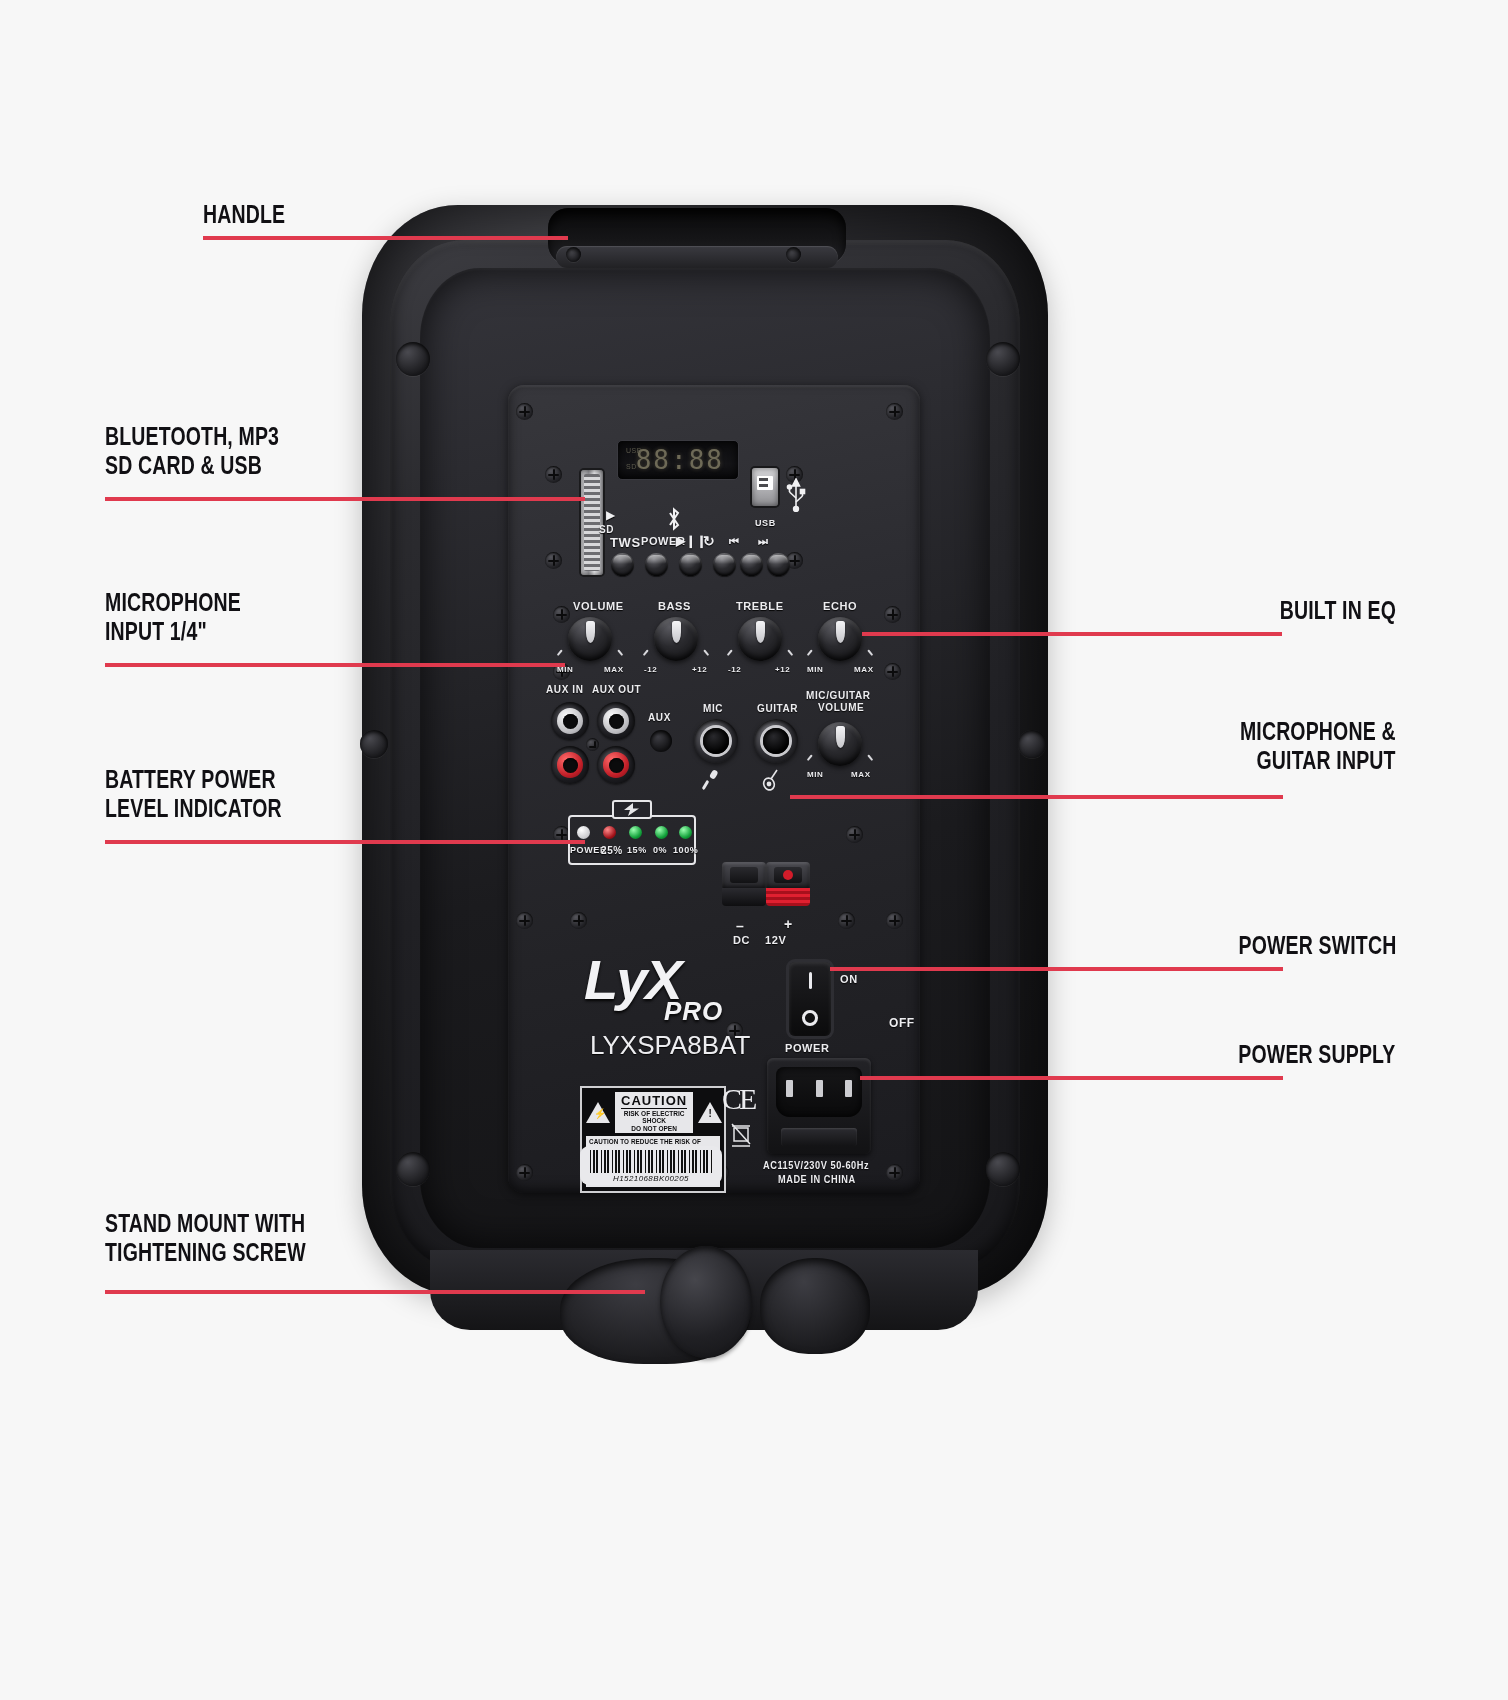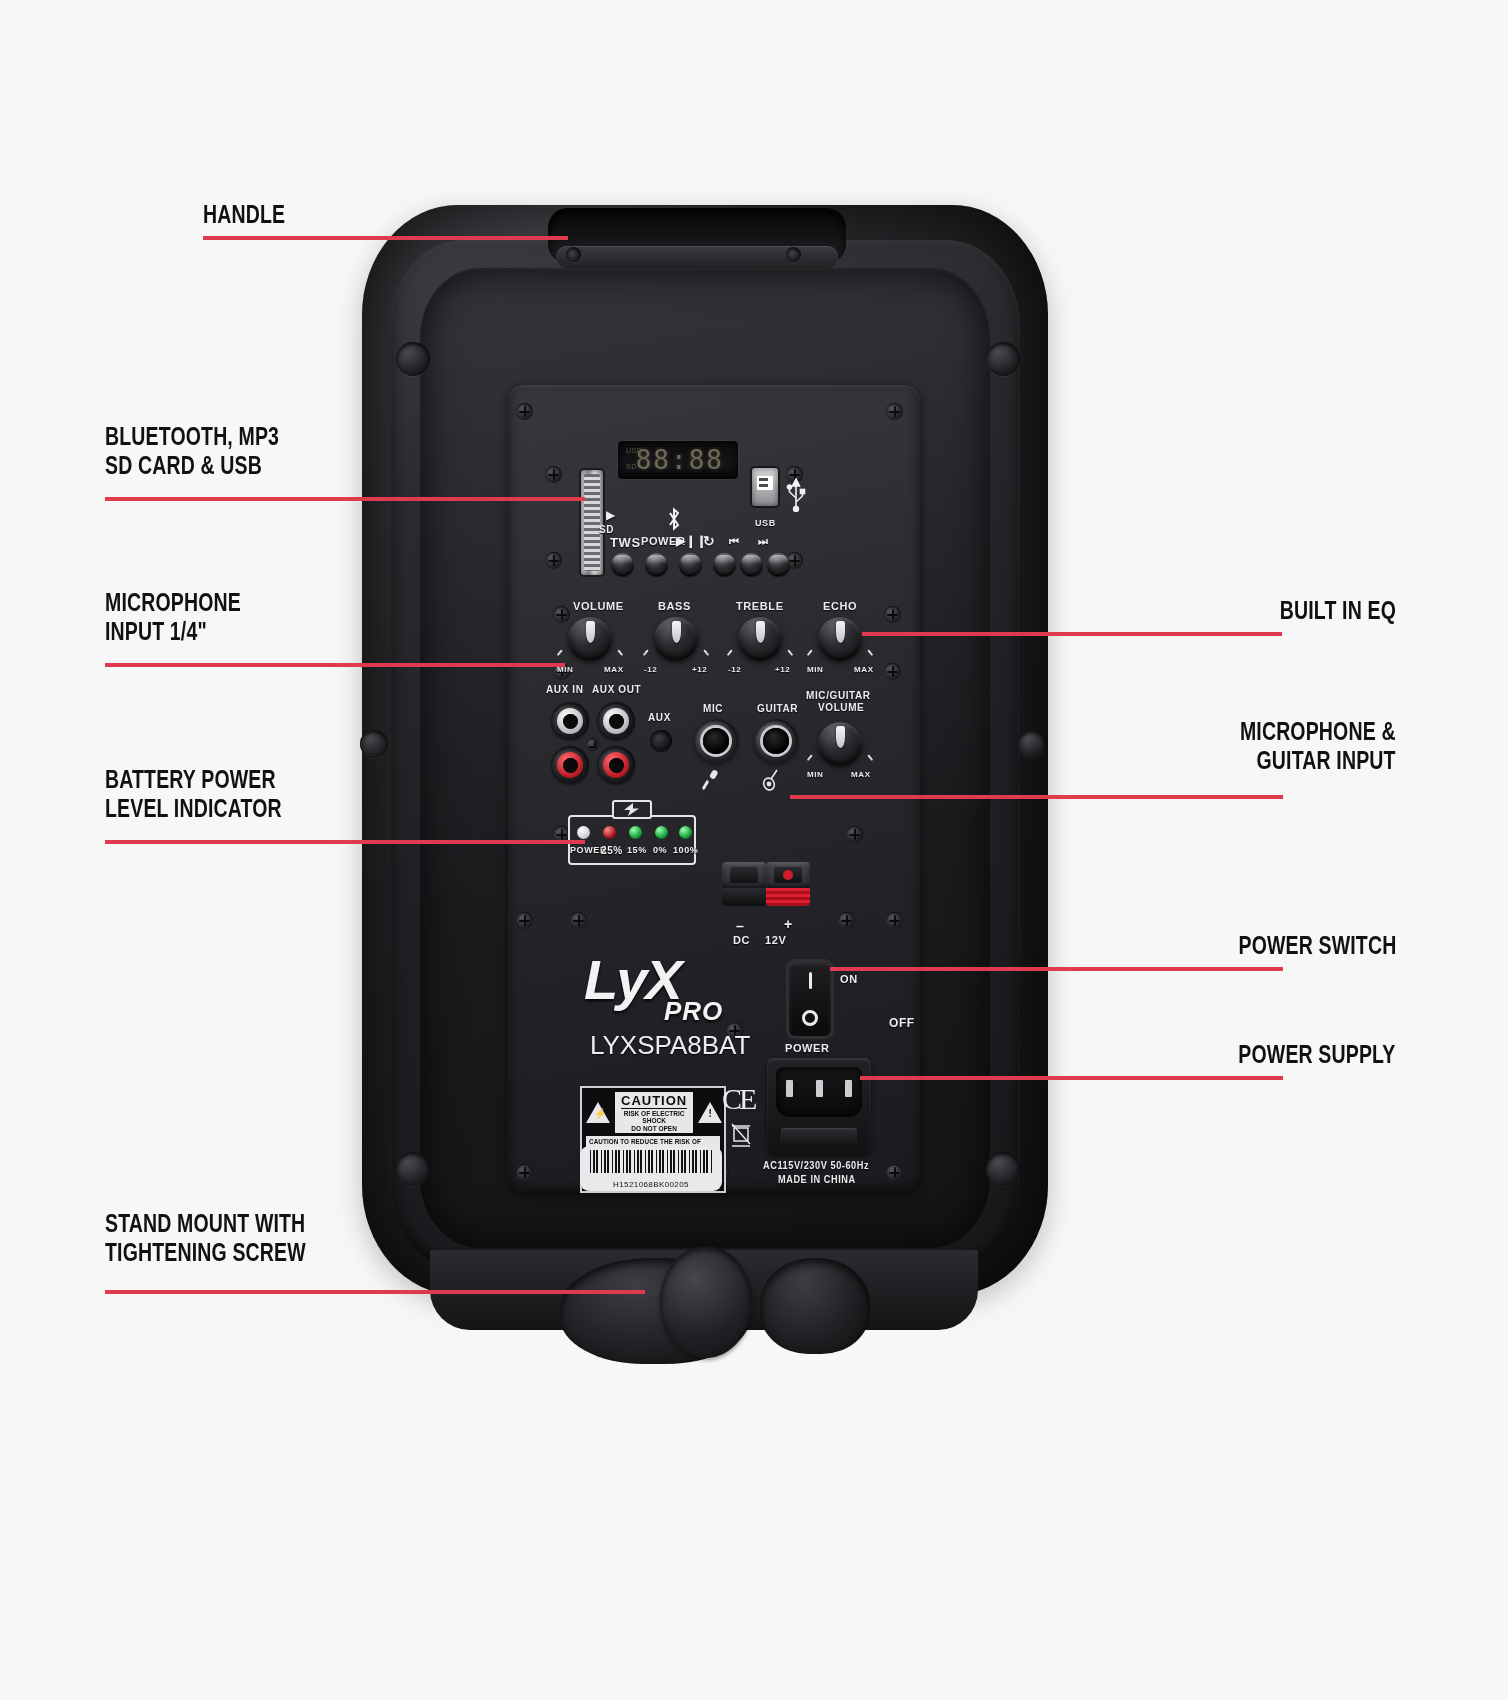--- a/index.html
+++ b/index.html
@@ -283,21 +283,21 @@
   .caution-body { background:#e7e7ea; color:#0d0d0f; font-size:6.3px; font-weight:700; line-height:1.25; margin-top:3px; padding:2px 3px; letter-spacing:.1px;}
 
   .barcode {
     position:absolute; background:#e9e9ec; border-radius:9px; padding:4px 10px 2px;
     text-align:center;
   }
   .barcode .bars {
     height:23px;
     background: repeating-linear-gradient(90deg,#111 0 1px,#e9e9ec 1px 3px,#111 3px 5px,#e9e9ec 5px 6px,#111 6px 8px,#e9e9ec 8px 11px);
   }
-  .barcode .num { font-size:8px; color:#111; font-family:"Liberation Sans",sans-serif; letter-spacing:.4px; margin-top:7px;}
+  .barcode .num { font-size:8px; color:#111; font-family:"Liberation Sans",sans-serif; letter-spacing:.4px; margin-top:1px;font-style:italic;}
 
   .iec {
     position:absolute;
     background: linear-gradient(180deg,#232327,#121214);
     border-radius:6px;
     box-shadow: inset 0 2px 3px rgba(255,255,255,.1), 0 2px 5px rgba(0,0,0,.6);
   }
   .iec .face {
     position:absolute; left:9px; right:9px; top:9px; height:50px;
     background: linear-gradient(180deg,#161618,#0a0a0b);

